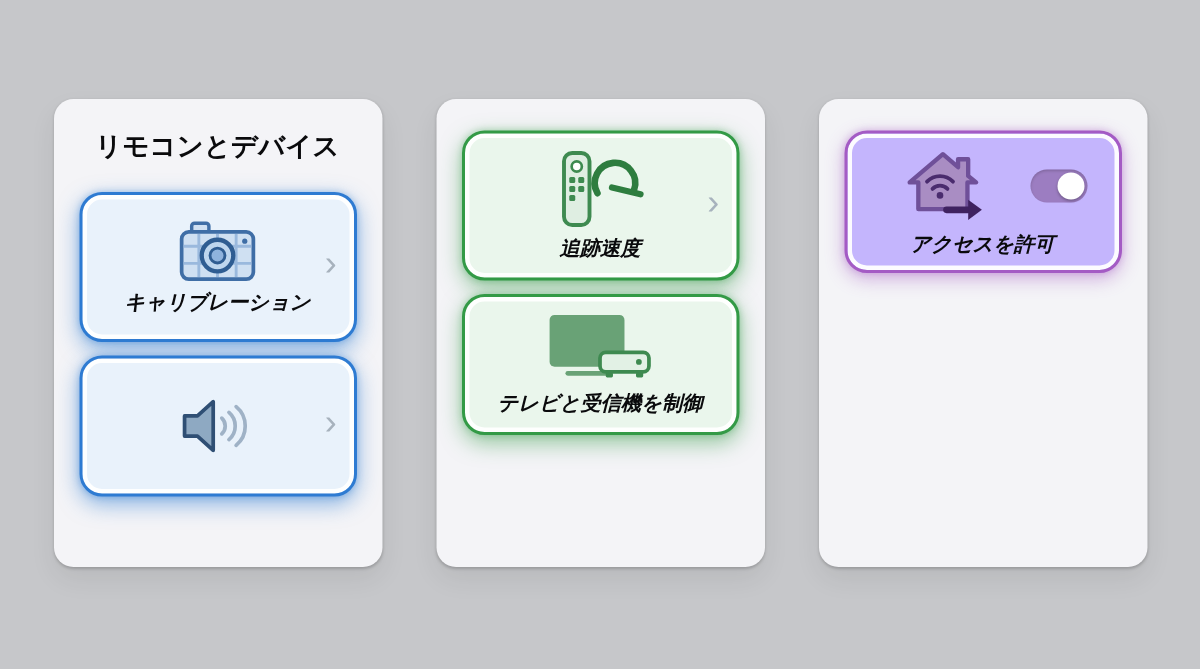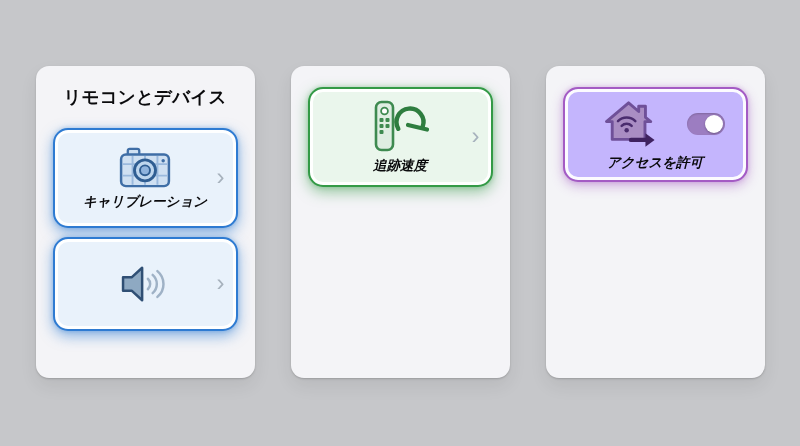--- a/index.html
+++ b/index.html
@@ -152,20 +152,33 @@
             <rect x="10.5" y="31" width="4" height="4" rx="1"></rect>
           </g>
           <path d="M29.3 29.8 A13.5 13.5 0 1 1 53.7 27.6" fill="none" stroke="#2e7d3f" stroke-width="4.4" stroke-linecap="round"></path>
           <path d="M39 26 L58 30.5" fill="none" stroke="#2e7d3f" stroke-width="4.2" stroke-linecap="round"></path>
         </svg>
       </span>
       <span class="btn-label">追跡速度</span>
       <span class="chevron">›</span>
     </div>
 
+    <div class="btn btn-second accent-green">
+      <span>
+        <svg width="74" height="48" viewBox="0 0 74 50">
+          <rect x="2" y="2" width="52" height="36" rx="3.5" fill="#69a276"></rect>
+          <rect x="13" y="41" width="30" height="3.2" rx="1.6" fill="#69a276"></rect>
+          <rect x="37" y="28" width="34" height="13.5" rx="4" fill="#e2f1e5" stroke="#3e8a50" stroke-width="2.6"></rect>
+          <circle cx="64" cy="34.7" r="2" fill="#3e8a50"></circle>
+          <rect x="41" y="42" width="5" height="3.4" rx="1" fill="#3e8a50"></rect>
+          <rect x="62" y="42" width="5" height="3.4" rx="1" fill="#3e8a50"></rect>
+        </svg>
+      </span>
+      <span class="btn-label">テレビと受信機を制御</span>
+    </div>
   </div>
 
   <div class="card">
 
     <div class="btn btn-single accent-purple">
       <div class="icon-toggle-row">
         <span>
           <svg width="56" height="52" viewBox="0 0 58 54">
             <path d="M26.5 5 L37 14 V8.5 H44 V20 L49.5 24.5 H43.5 V43 H9.5 V24.5 H3.5 Z" fill="#a98dc3" stroke="#6f5099" stroke-width="3" stroke-linejoin="round"></path>
             <g fill="none" stroke="#4a2c6e" stroke-width="2.6" stroke-linecap="round">

